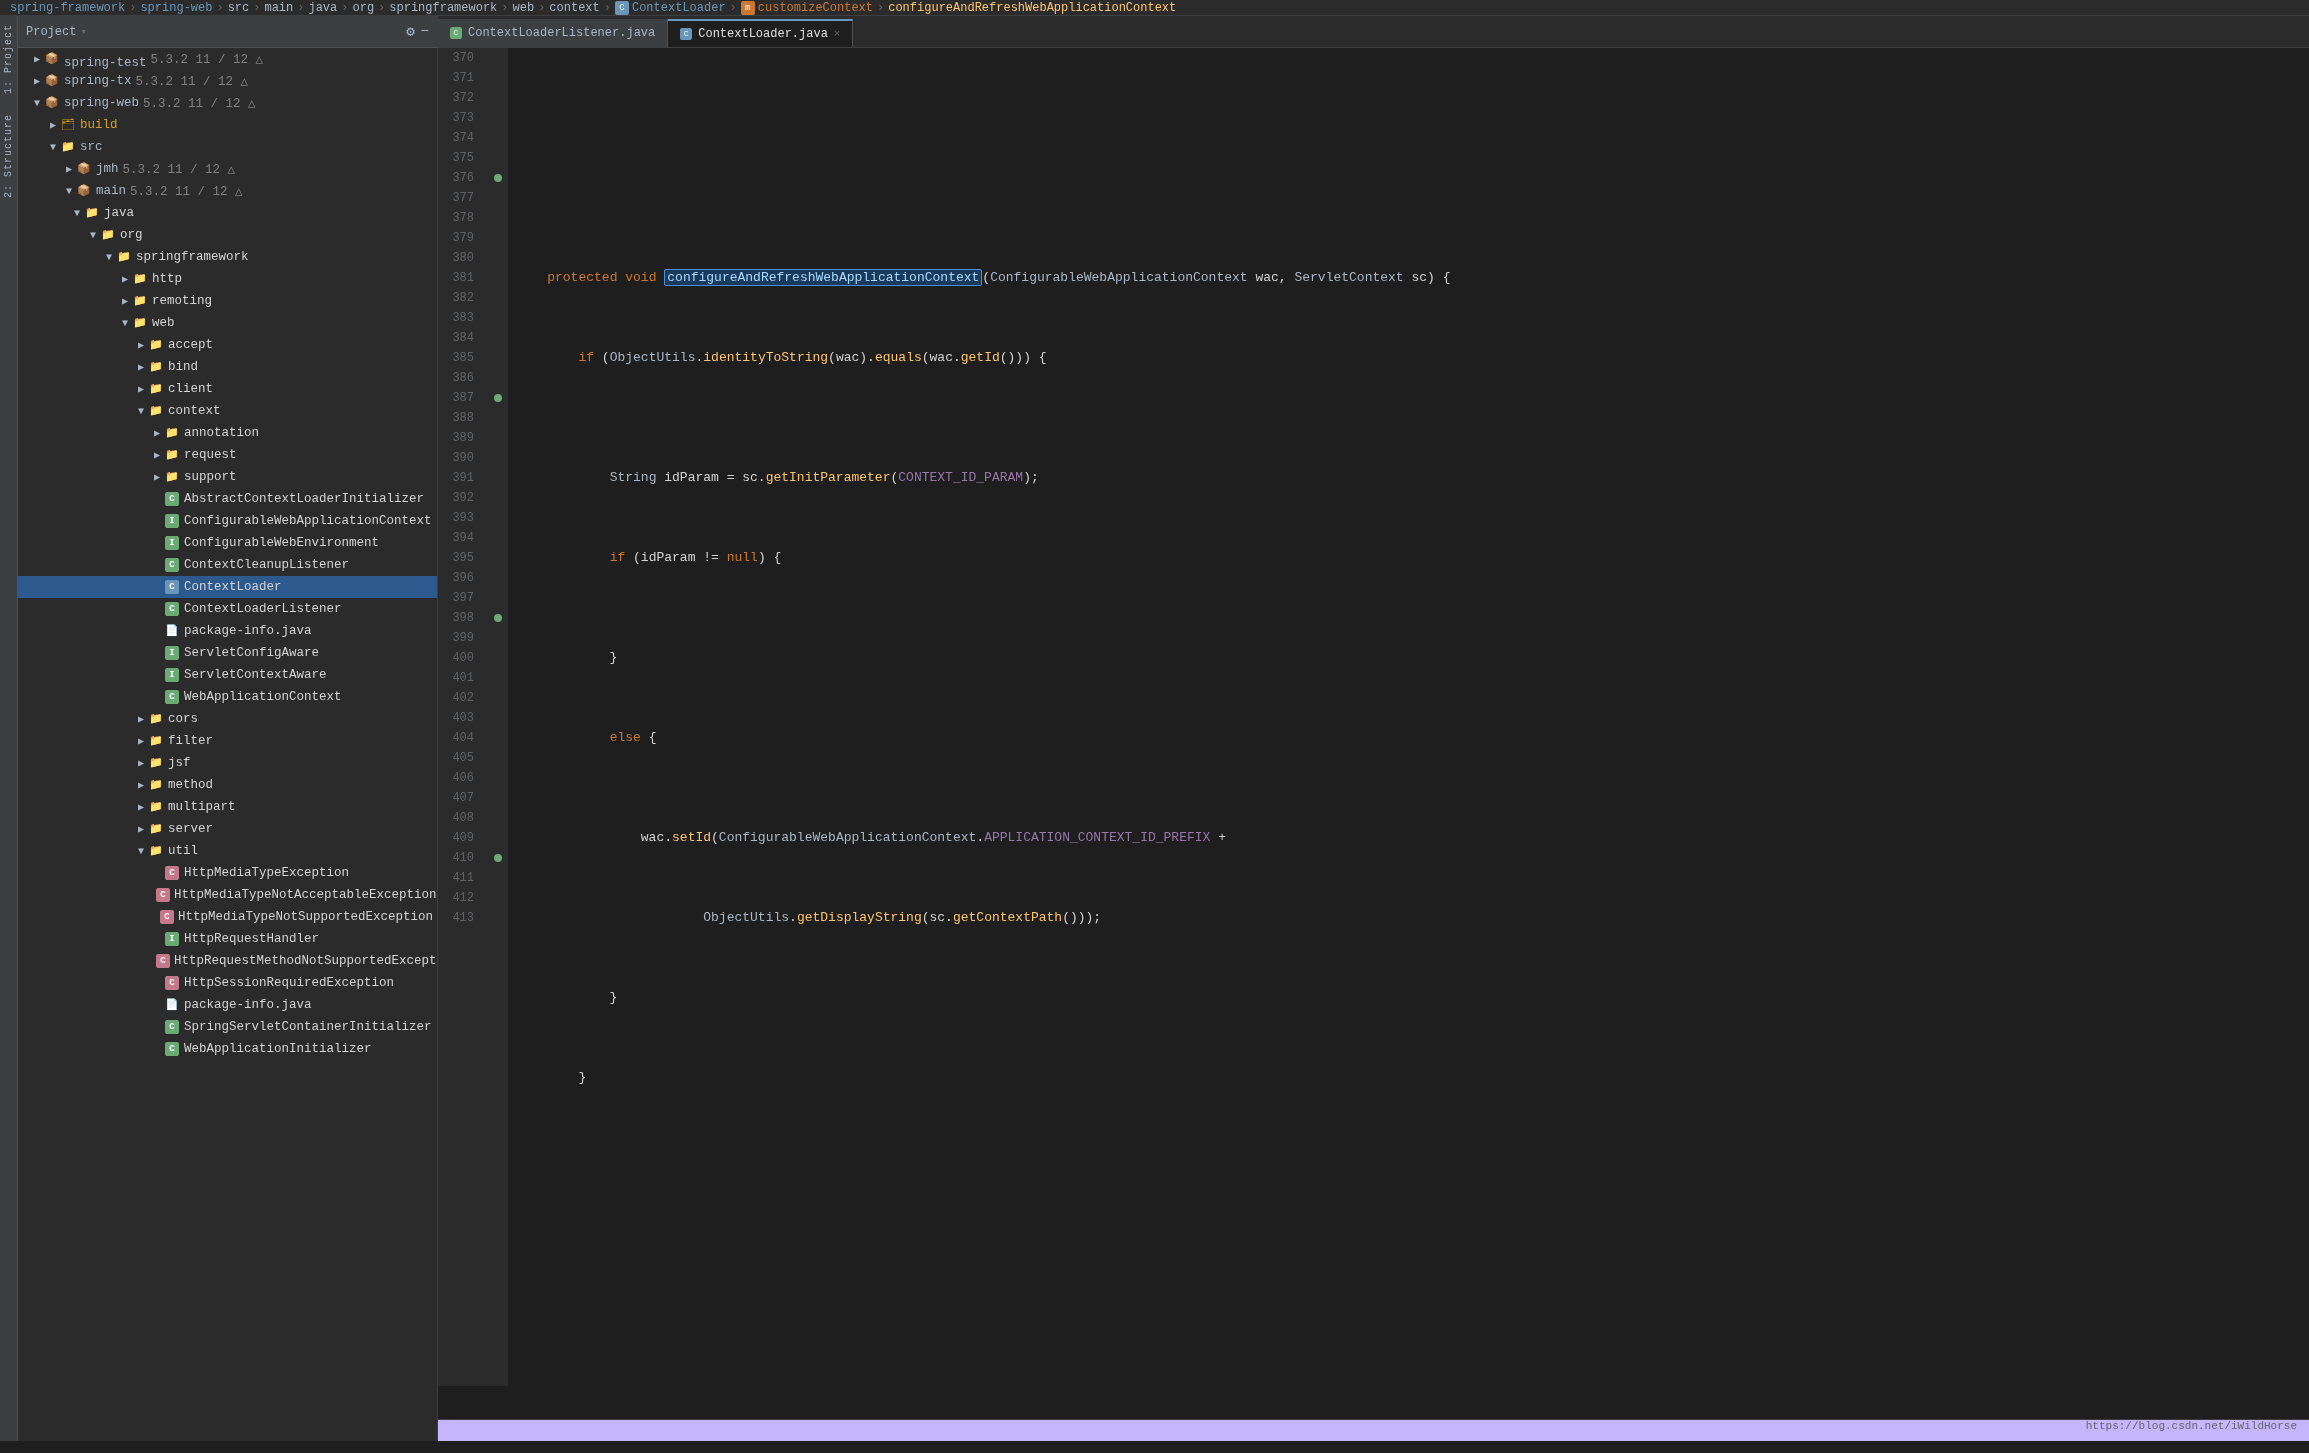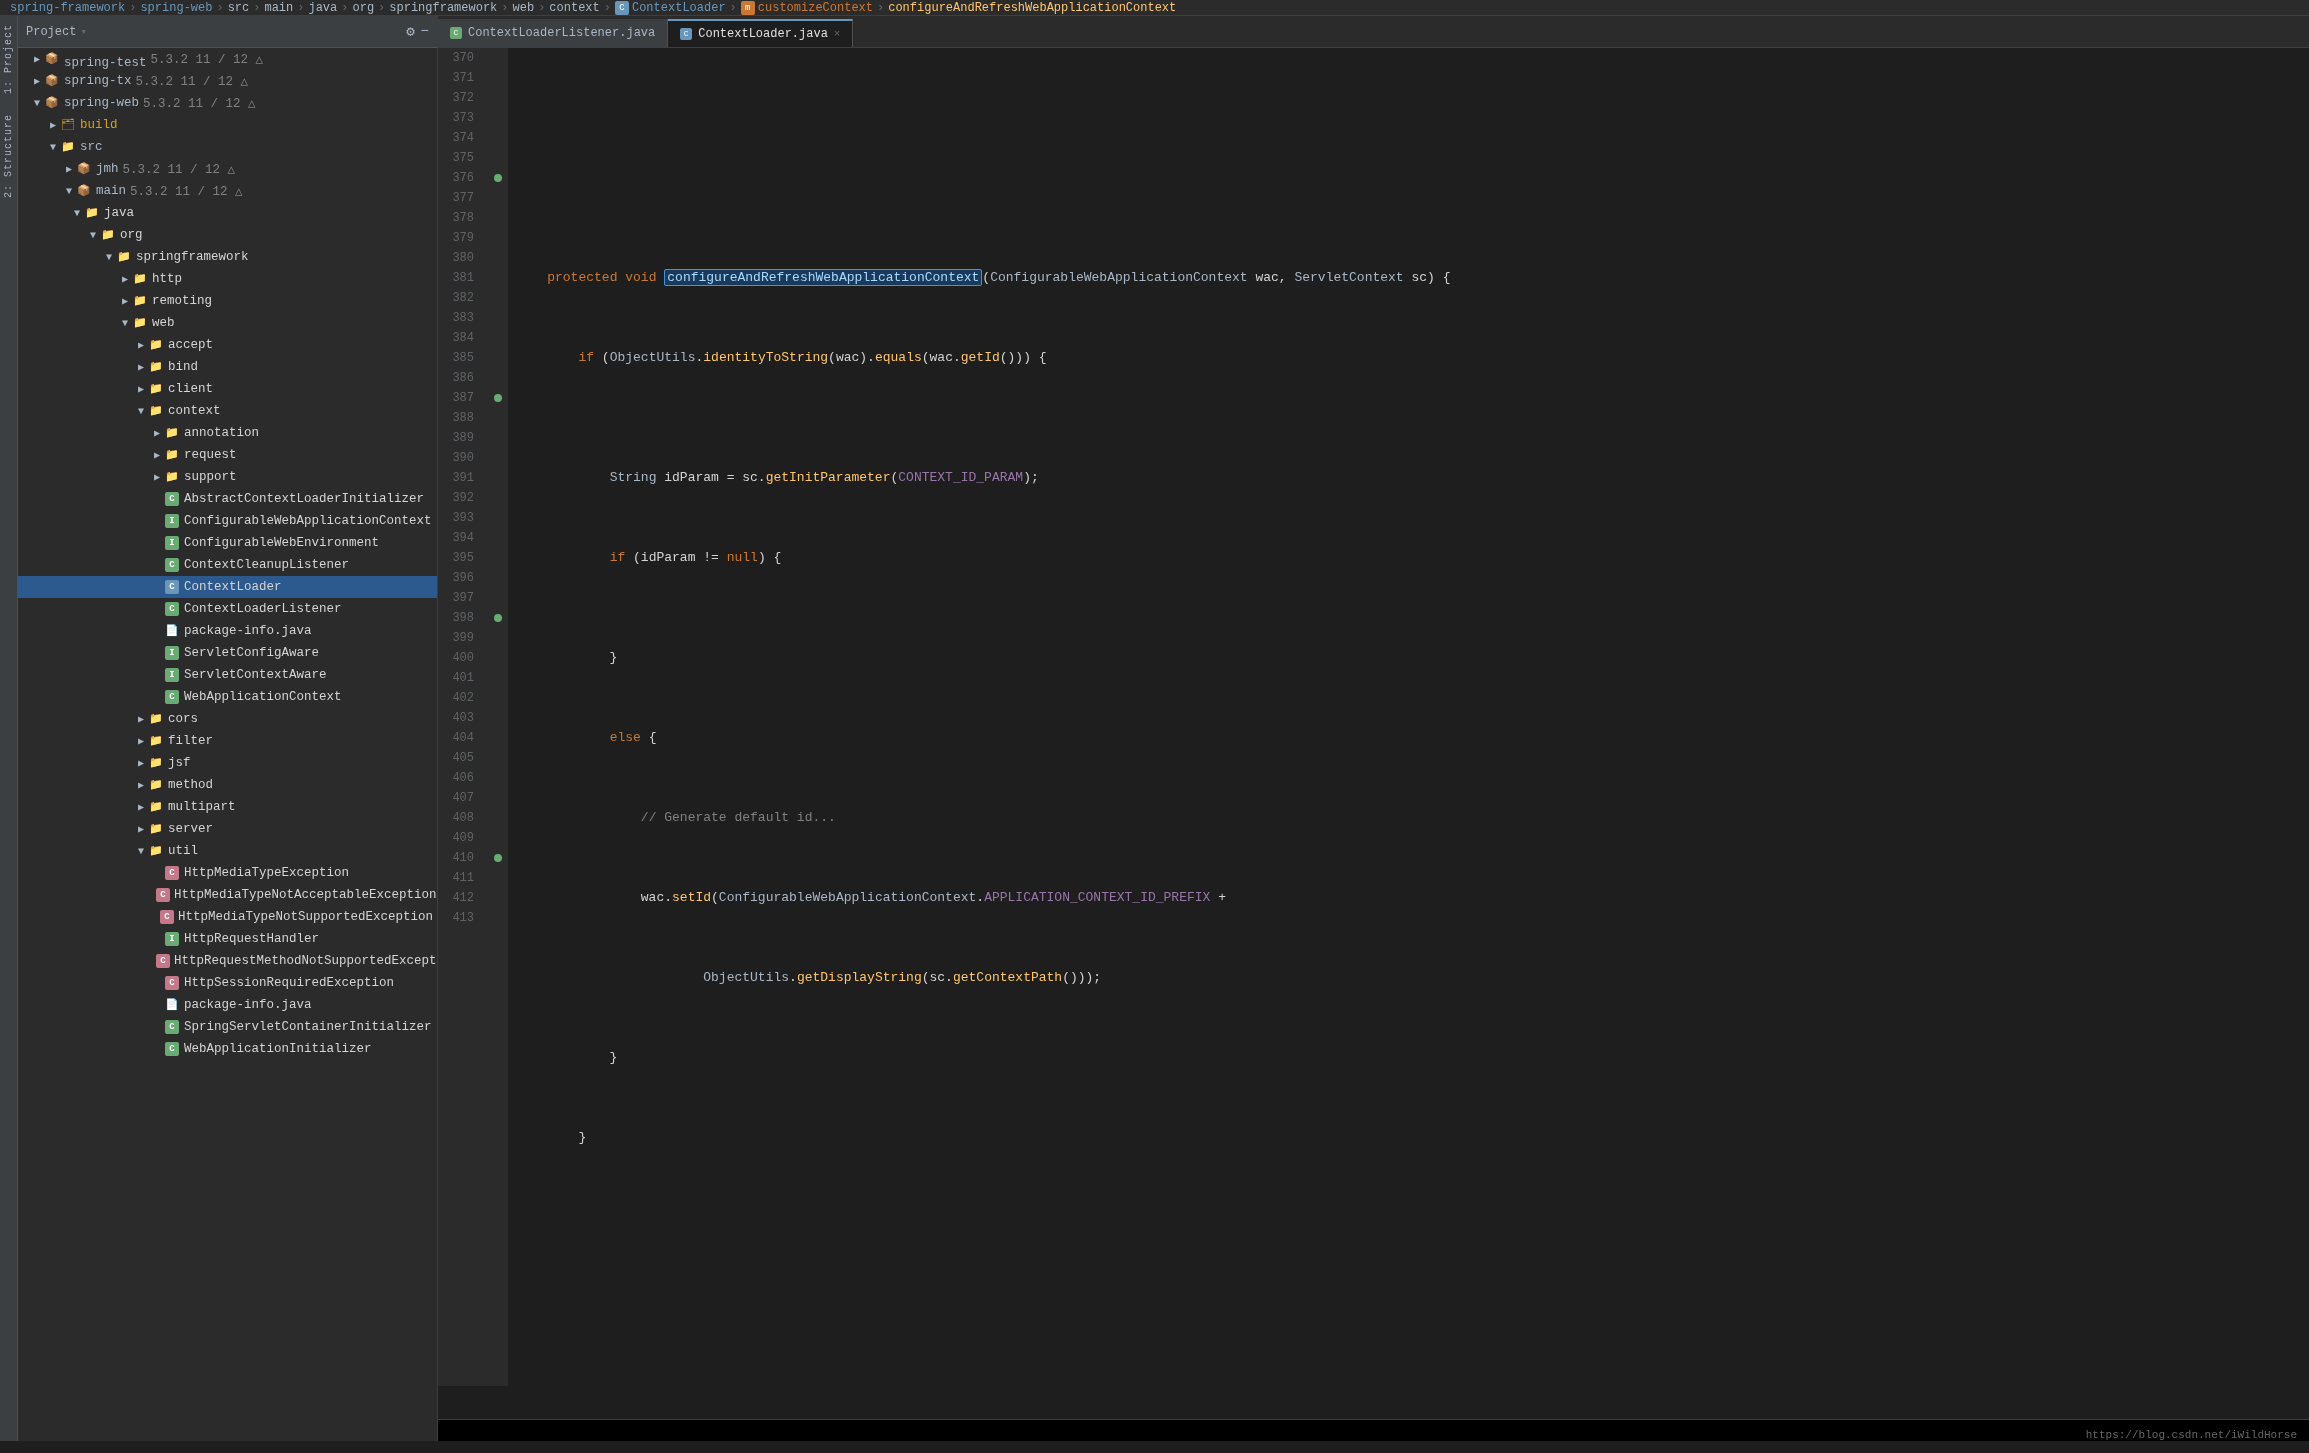--- a/index.html
+++ b/index.html
@@ -218,24 +218,24 @@
       transform: rotate(180deg);
       font-size: 11px;
       color: #a9b7c6;
       letter-spacing: 1px;
       cursor: pointer;
     }
 
     
     .bottom-bar {
       height: 22px;
-      background: #000000;
+      background: #c4b5fd;
       border-top: 1px solid #3c3f41;
       display: flex;
-      align-items: flex-end;
+      align-items: flex-start;
       justify-content: flex-end;
       padding: 0 12px;
       font-size: 11px;
       color: #666;
       margin-top: 33px;
     }
 
     
     ::-webkit-scrollbar { width: 8px; height: 8px; }
     ::-webkit-scrollbar-track { background: #2b2b2b; }
@@ -771,21 +771,20 @@
           
           <span class="code-line">            <span class="type">String</span> idParam = sc.<span class="fn">getInitParameter</span>(<span class="const">CONTEXT_ID_PARAM</span>);</span>
           
           <span class="code-line">            <span class="kw">if</span> (idParam != <span class="kw">null</span>) {</span>
           
           
           <span class="code-line">            }</span>
           
           <span class="code-line">            <span class="kw">else</span> {</span>
           
-          <span class="code-line">                <span class="comment">// Generate default id...</span></span>
           
           <span class="code-line">                wac.<span class="fn">setId</span>(<span class="type">ConfigurableWebApplicationContext</span>.<span class="const">APPLICATION_CONTEXT_ID_PREFIX</span> +</span>
           
           <span class="code-line">                        <span class="type">ObjectUtils</span>.<span class="fn">getDisplayString</span>(sc.<span class="fn">getContextPath</span>()));</span>
           
           <span class="code-line">            }</span>
           
           <span class="code-line">        }</span>
           
           <span class="code-line">&nbsp;</span>

